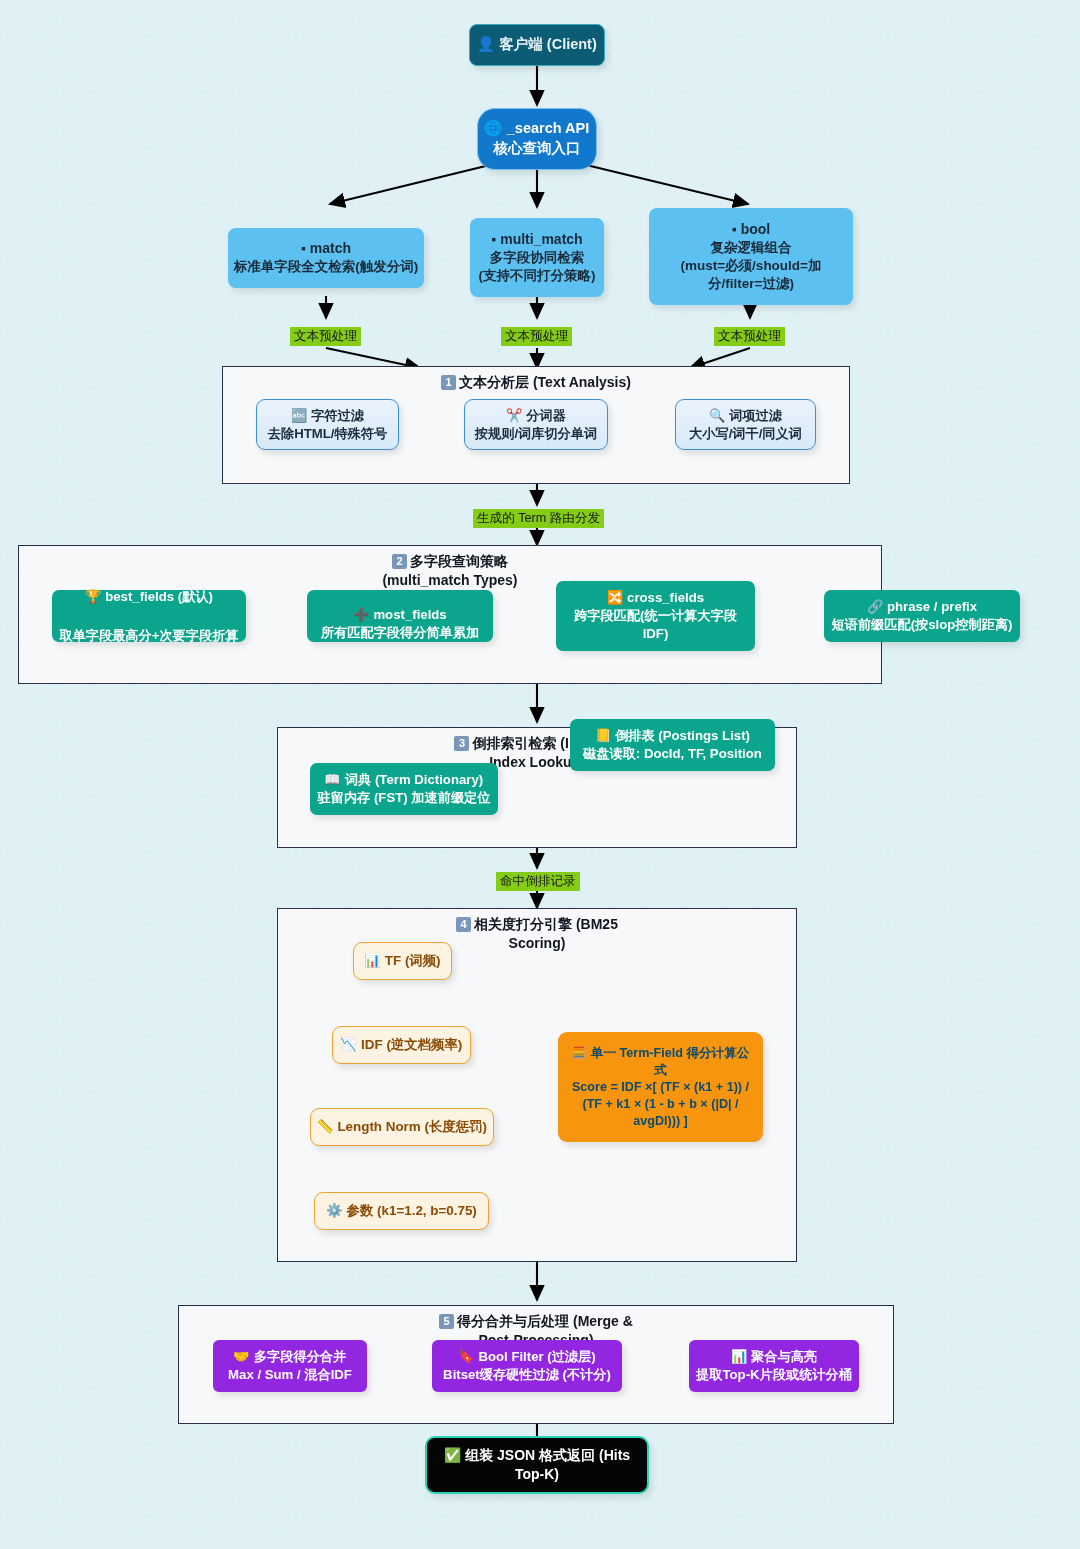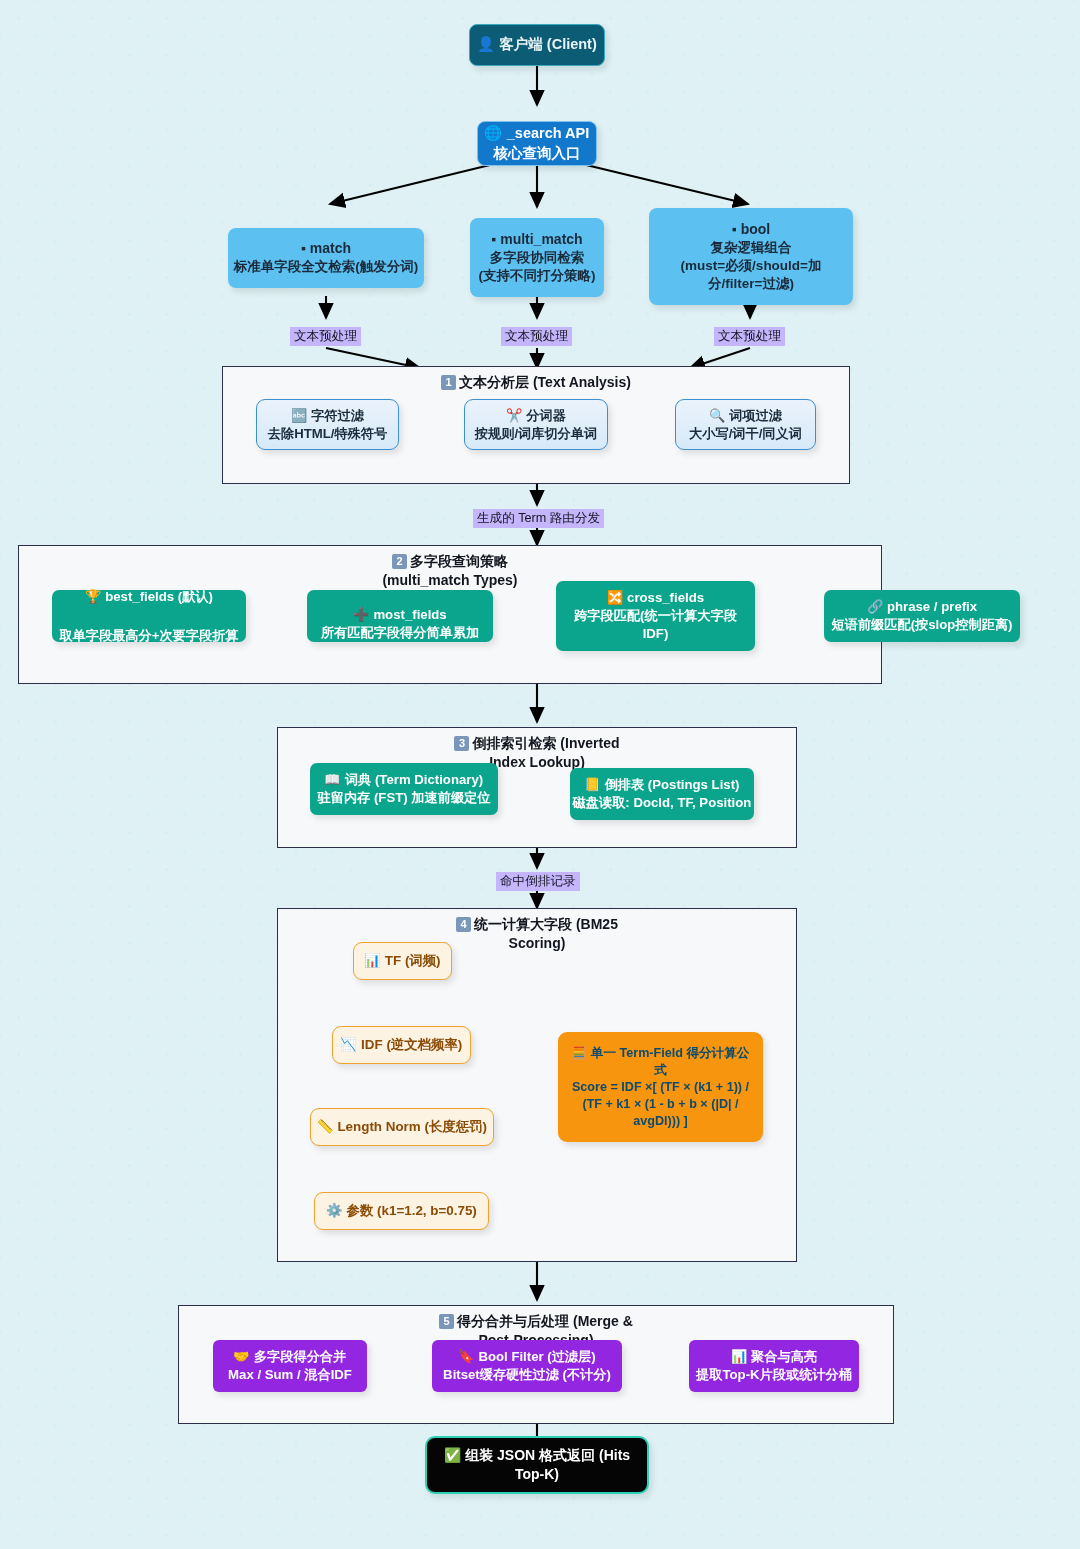--- a/index.html
+++ b/index.html
@@ -102,21 +102,21 @@
     text-align: center;
     font-size: 14px; font-weight: 600; color: #13161f;
     line-height: 1.35;
     z-index: 3;
   }
   .group-title .sub { display: block; }
 
   
   .elabel {
     position: absolute;
-    background: #c4b5fd;
+    background: #84cc16;
     color: #14161d;
     font-size: 12.6px;
     padding: 1px 4px;
     white-space: nowrap;
     z-index: 7;
   }
   .seq {
     display: inline-block;
     background: #7a96b8; color: #fff;
     font-size: 11px; font-weight: 700;
@@ -175,21 +175,21 @@
       <path d="M622,1366 L688,1366"></path>
 
       <path d="M537,1424 L537,1464"></path>
     </g>
   </svg>
 
   <div class="node n-client" style="left:469px; top:24px; width:136px; height:42px;">
     <span class="ln">👤 客户端 (Client)</span>
   </div>
 
-  <div class="node n-api" style="left:477px; top:121px; width:120px; height:45px;">
+  <div class="node n-api" style="left:477px; top:108px; width:120px; height:62px;border-radius:18px;">
     <span class="ln">🌐 _search API</span>
     <span class="ln">核心查询入口</span>
   </div>
 
   <div class="node n-query" style="left:228px; top:228px; width:196px; height:60px;">
     <span class="ln head">▪ match</span>
     <span class="ln">标准单字段全文检索(触发分词)</span>
   </div>
 
   <div class="node n-query" style="left:470px; top:218px; width:134px; height:79px;">
@@ -259,30 +259,30 @@
     <div class="group-title">
       <span><span class="seq">3</span><span>倒排索引检索 (Inverted</span></span>
       <span class="sub">Index Lookup)</span>
     </div>
   </div>
 
   <div class="node n-teal" style="left:310px; top:763px; width:188px; height:52px;">
     <span class="ln">📖 词典 (Term Dictionary)</span>
     <span class="ln">驻留内存 (FST) 加速前缀定位</span>
   </div>
-  <div class="node n-teal" style="left:570px; top:768px; width:184px; height:52px;">
+  <div class="node n-teal" style="left:570px; top:719px; width:205px; height:52px;">
     <span class="ln">📒 倒排表 (Postings List)</span>
     <span class="ln">磁盘读取: DocId, TF, Position</span>
   </div>
 
   <div class="elabel" style="left:496px; top:872px;">命中倒排记录</div>
 
   <div class="group" style="left:277px; top:908px; width:520px; height:354px;">
     <div class="group-title">
-      <span><span class="seq">4</span><span>统一计算大字段 (BM25</span></span>
+      <span><span class="seq">4</span><span>相关度打分引擎 (BM25</span></span>
       <span class="sub">Scoring)</span>
     </div>
   </div>
 
   <div class="node n-orange-lt" style="left:353px; top:942px; width:99px; height:38px;">
     <span class="ln">📊 TF (词频)</span>
   </div>
   <div class="node n-orange-lt" style="left:332px; top:1026px; width:139px; height:38px;">
     <span class="ln">📉 IDF (逆文档频率)</span>
   </div>

